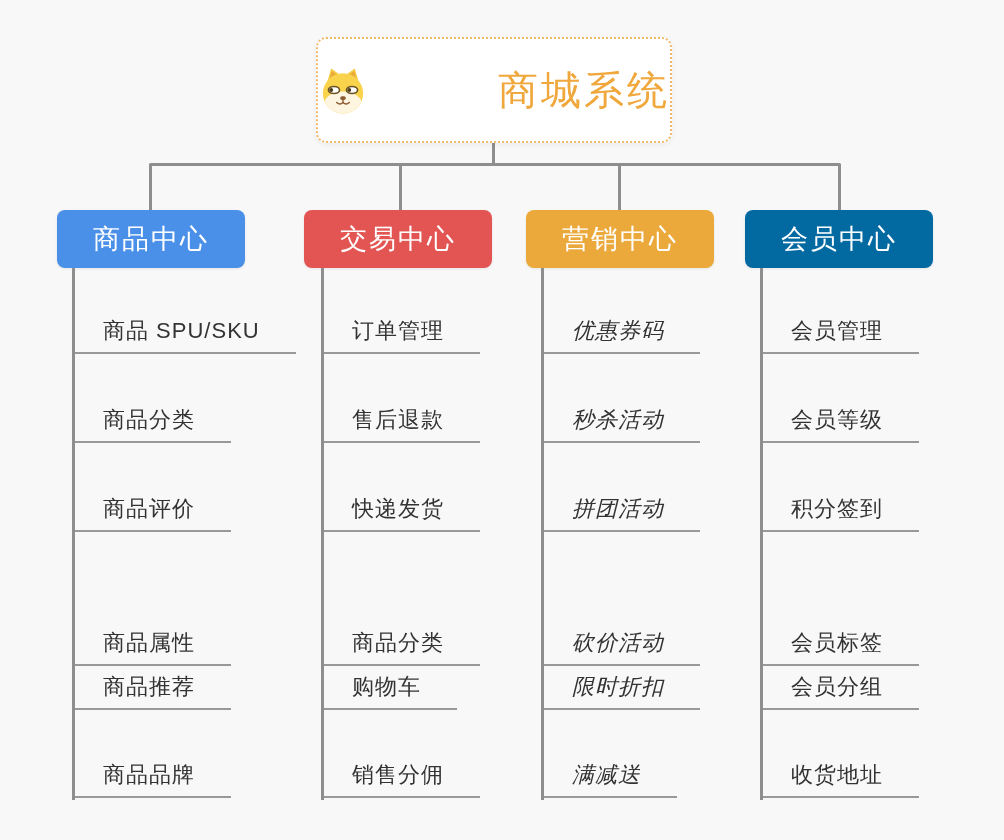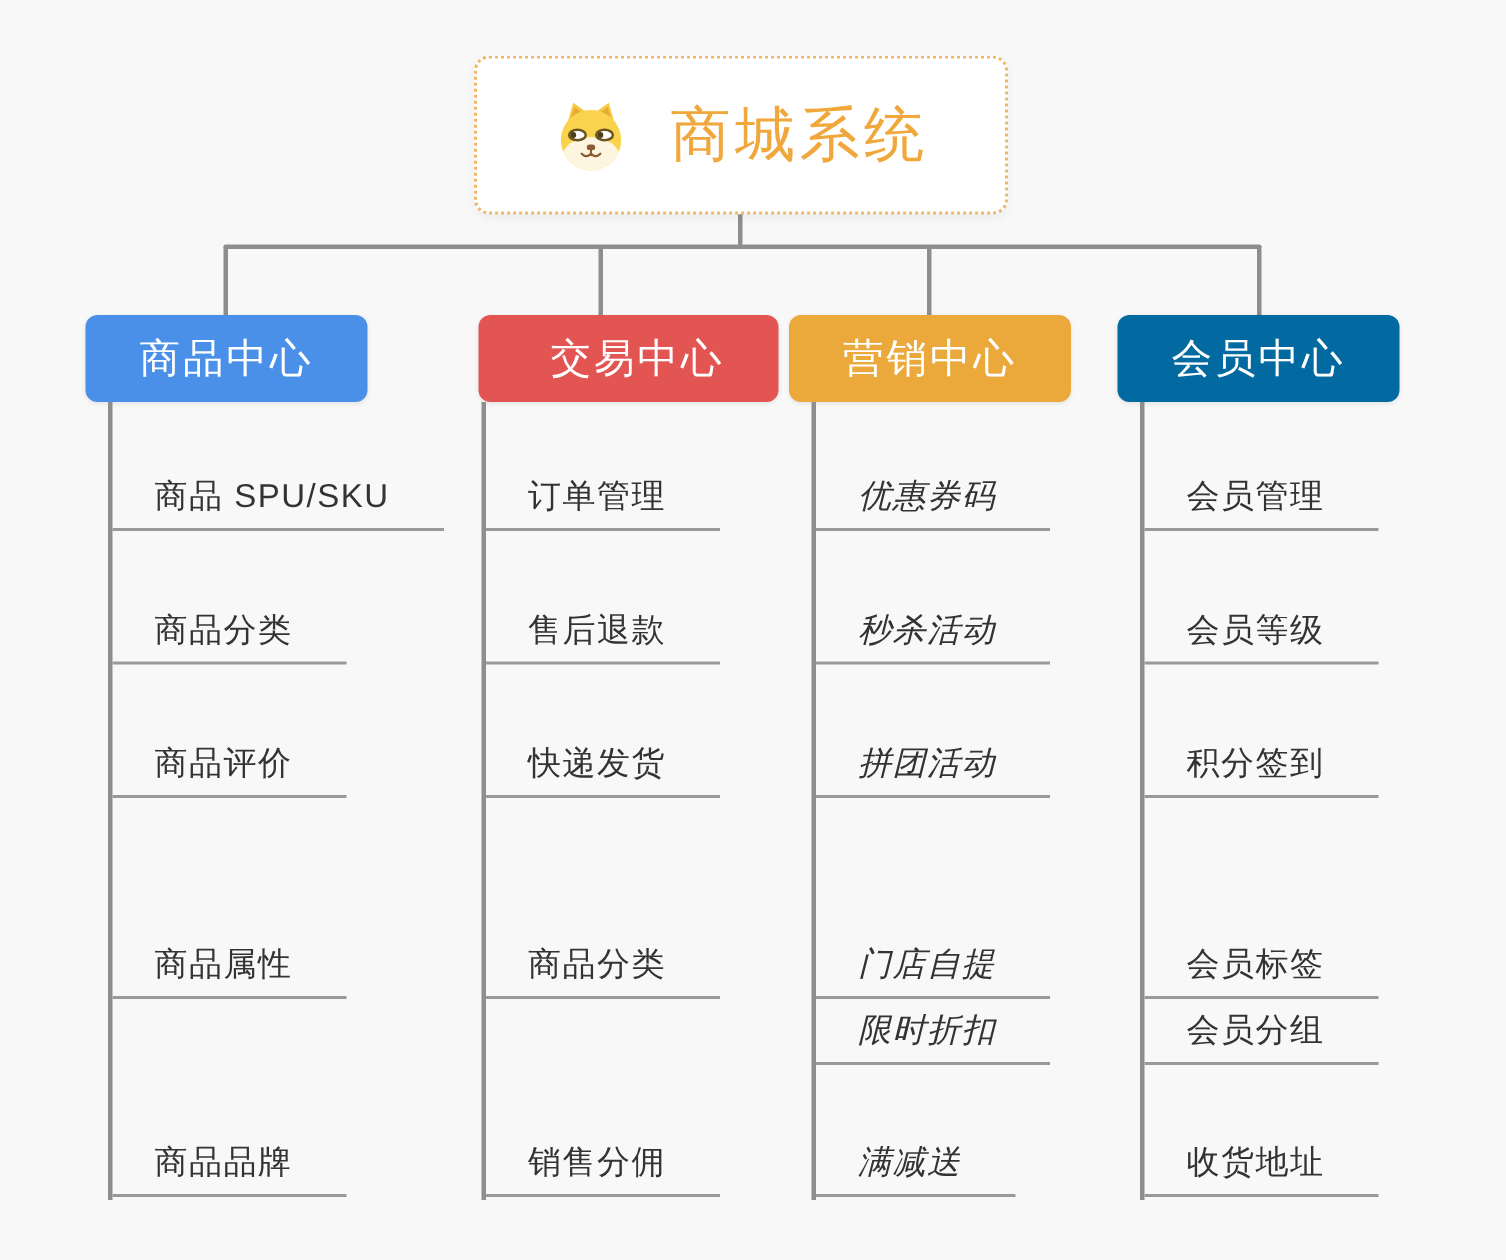--- a/index.html
+++ b/index.html
@@ -22,21 +22,21 @@
   .drop-2{left:618px;}
   .drop-3{left:838px;}
 
   
   .root-node{
     position:absolute;left:316px;top:37px;width:356px;height:106px;
     background:#ffffff;
     border:2px dotted #f2b766;
     border-radius:10px;
     box-sizing:border-box;
-    display:flex;align-items:center;justify-content:center;gap:28px;
+    display:flex;align-items:center;justify-content:space-between;gap:28px;
     box-shadow:0 2px 6px rgba(0,0,0,0.05);
   }
   .root-title{
     font-size:40px;
     letter-spacing:3px;
     color:#f0a73c;
     font-weight:500;
     line-height:1;
     white-space:nowrap;
   }
@@ -47,21 +47,21 @@
     position:absolute;top:210px;width:188px;height:58px;
     border-radius:8px;
     color:#ffffff;
     font-size:27px;letter-spacing:2px;
     display:flex;align-items:center;justify-content:center;
     white-space:nowrap;
     box-shadow:0 1px 3px rgba(0,0,0,0.08);
     cursor:default;
   }
   .bh-0{left:57px;background:#4b90e8;}
-  .bh-1{left:319px;background:#e25553;padding-left:12px;}
+  .bh-1{left:304px;background:#e25553;}
   .bh-2{left:526px;background:#eba93b;}
   .bh-3{left:745px;background:#6dbf4b;}
 
   
   .column{
     position:absolute;top:268px;height:532px;width:230px;
     border-left:3px solid #8e8e8e;
     box-sizing:border-box;
   }
   .col-0{left:72px;}
@@ -130,36 +130,38 @@
   <div class="branch-header bh-0" style="background: rgb(75, 144, 232);">商品中心</div>
   <div class="branch-header bh-1" style="background: rgb(226, 85, 83);">交易中心</div>
   <div class="branch-header bh-2" style="background: rgb(235, 169, 59);">营销中心</div>
   <div class="branch-header bh-3" style="background: #0369a1;">会员中心</div>
 
   <div class="column col-0">
     <div class="leaf leaf-0">商品 SPU/SKU</div>
     <div class="leaf leaf-1">商品分类</div>
     <div class="leaf leaf-2">商品评价</div>
     <div class="leaf leaf-3">商品属性</div>
+    <div class="leaf leaf-4">商品推荐</div>
     <div class="leaf leaf-5">商品品牌</div>
   </div>
 
   <div class="column col-1">
     <div class="leaf leaf-0">订单管理</div>
     <div class="leaf leaf-1">售后退款</div>
     <div class="leaf leaf-2">快递发货</div>
     <div class="leaf leaf-3">商品分类</div>
+    <div class="leaf leaf-4">购物车</div>
     <div class="leaf leaf-5">销售分佣</div>
   </div>
 
   <div class="column col-2">
     <div class="leaf leaf-0">优惠券码</div>
     <div class="leaf leaf-1">秒杀活动</div>
     <div class="leaf leaf-2">拼团活动</div>
-    <div class="leaf leaf-3">门店自提</div>
+    <div class="leaf leaf-3">砍价活动</div>
     <div class="leaf leaf-4">限时折扣</div>
     <div class="leaf leaf-5">满减送</div>
   </div>
 
   <div class="column col-3">
     <div class="leaf leaf-0">会员管理</div>
     <div class="leaf leaf-1">会员等级</div>
     <div class="leaf leaf-2">积分签到</div>
     <div class="leaf leaf-3">会员标签</div>
     <div class="leaf leaf-4">会员分组</div>

